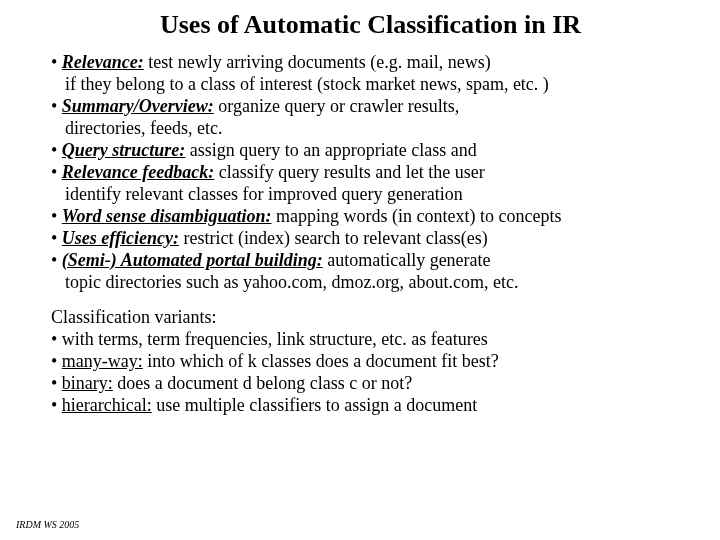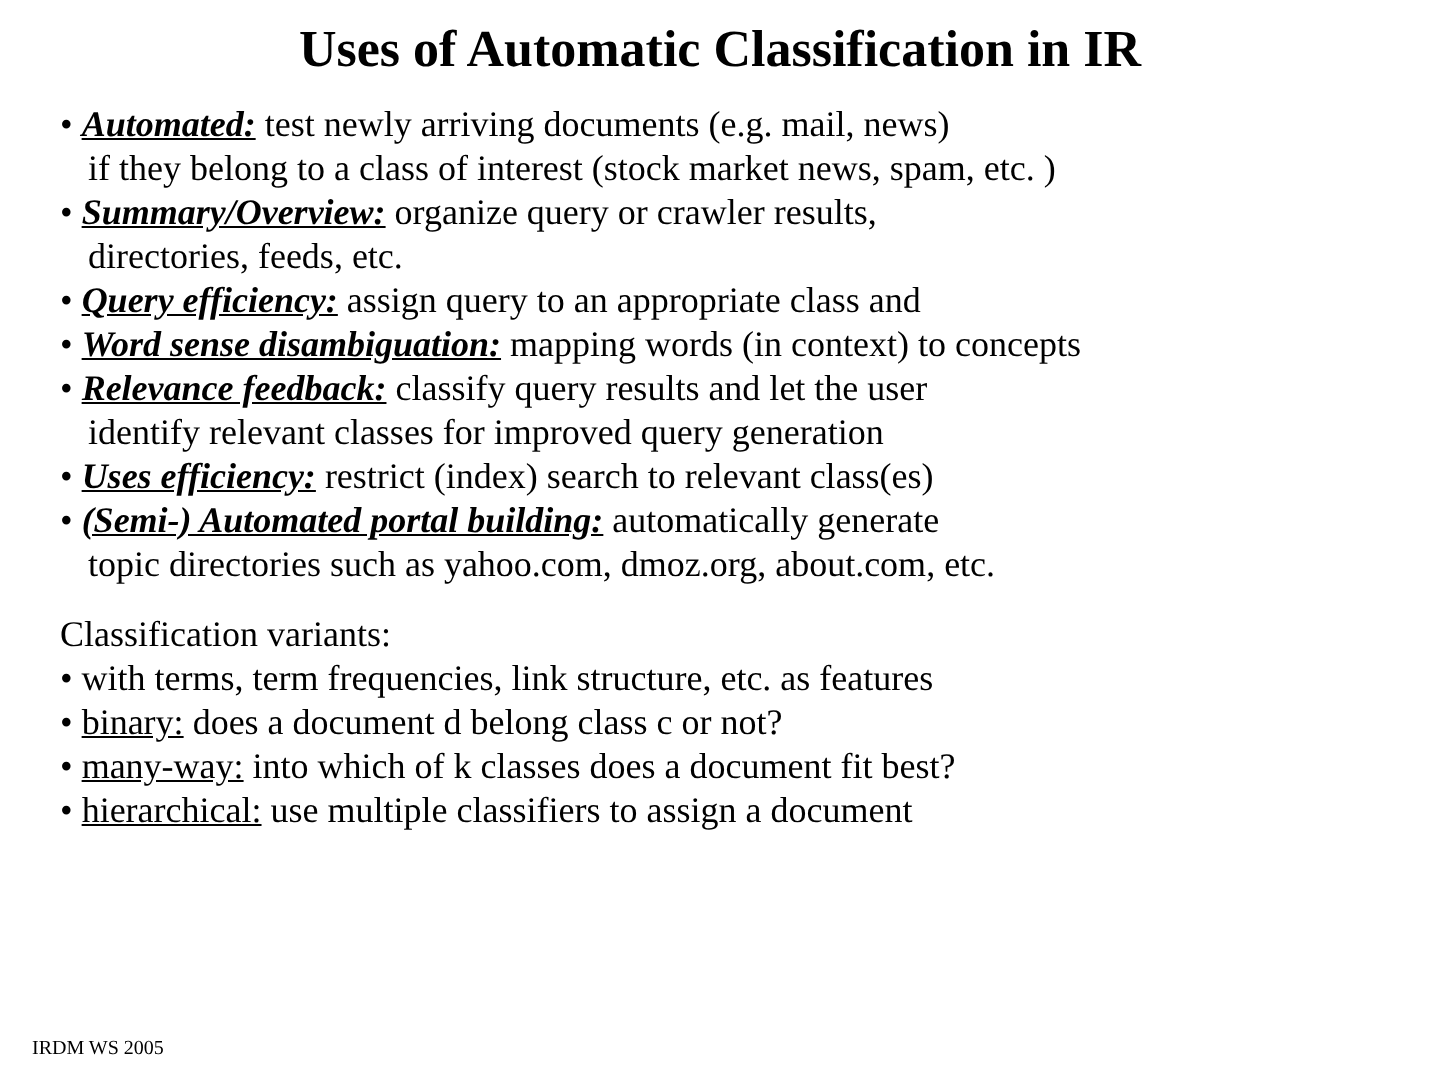--- a/index.html
+++ b/index.html
@@ -8,20 +8,21 @@
     width: 720px;
     height: 540px;
     background: #fff;
     font-family: "Times New Roman", Times, serif;
     color: #000;
     overflow: hidden;
   }
   .slide {
     padding: 10px 30px 0 30px;
     box-sizing: border-box;
+    margin-left: 21px;
   }
   .title {
     font-size: 26px;
     font-weight: bold;
     text-align: center;
     margin: 0 0 12px 0;
   }
   .body {
     font-size: 18px;
     line-height: 1.22;
@@ -44,64 +45,65 @@
   .subhead {
   }
   .variant-term {
     text-decoration: underline;
   }
   .footer {
     position: absolute;
     bottom: 10px;
     left: 16px;
     font-size: 10px;
+    font-style: italic;
   }
 </style>
 </head>
 <body>
 
 <div class="slide">
   <div class="title">Uses of Automatic Classification in IR</div>
 
   <div class="body">
     <div id="uses">
         <div class="item">
-          <div>• <span class="term">Automated:</span> test newly arriving documents (e.g. mail, news)</div>
+          <div>• <span class="term">Relevance:</span> test newly arriving documents (e.g. mail, news)</div>
           <span class="cont">if they belong to a class of interest (stock market news, spam, etc. )</span>
         </div>
         <div class="item">
           <div>• <span class="term">Summary/Overview:</span> organize query or crawler results,</div>
           <span class="cont">directories, feeds, etc.</span>
         </div>
         <div class="item">
-          <div>• <span class="term">Query efficiency:</span> assign query to an appropriate class and</div>
-        </div>
-        <div class="item">
-          <div>• <span class="term">Word sense disambiguation:</span> mapping words (in context) to concepts</div>
+          <div>• <span class="term">Query structure:</span> assign query to an appropriate class and</div>
         </div>
         <div class="item">
           <div>• <span class="term">Relevance feedback:</span> classify query results and let the user</div>
           <span class="cont">identify relevant classes for improved query generation</span>
+        </div>
+        <div class="item">
+          <div>• <span class="term">Word sense disambiguation:</span> mapping words (in context) to concepts</div>
         </div>
         <div class="item">
           <div>• <span class="term">Uses efficiency:</span> restrict (index) search to relevant class(es)</div>
         </div>
         <div class="item">
           <div>• <span class="term">(Semi-) Automated portal building:</span> automatically generate</div>
           <span class="cont">topic directories such as yahoo.com, dmoz.org, about.com, etc.</span>
         </div>
       </div>
 
     <div class="section-gap"></div>
 
     <div>
       <span class="subhead">Classification variants:</span>
       <div id="variants">
           <div class="item">• with terms, term frequencies, link structure, etc. as features</div>
+          <div class="item">• <span class="variant-term">many-way:</span> into which of k classes does a document fit best?</div>
           <div class="item">• <span class="variant-term">binary:</span> does a document d belong class c or not?</div>
-          <div class="item">• <span class="variant-term">many-way:</span> into which of k classes does a document fit best?</div>
           <div class="item">• <span class="variant-term">hierarchical:</span> use multiple classifiers to assign a document</div>
         </div>
     </div>
   </div>
 </div>
 
 <div class="footer">IRDM  WS 2005</div>
 
 </body></html>

